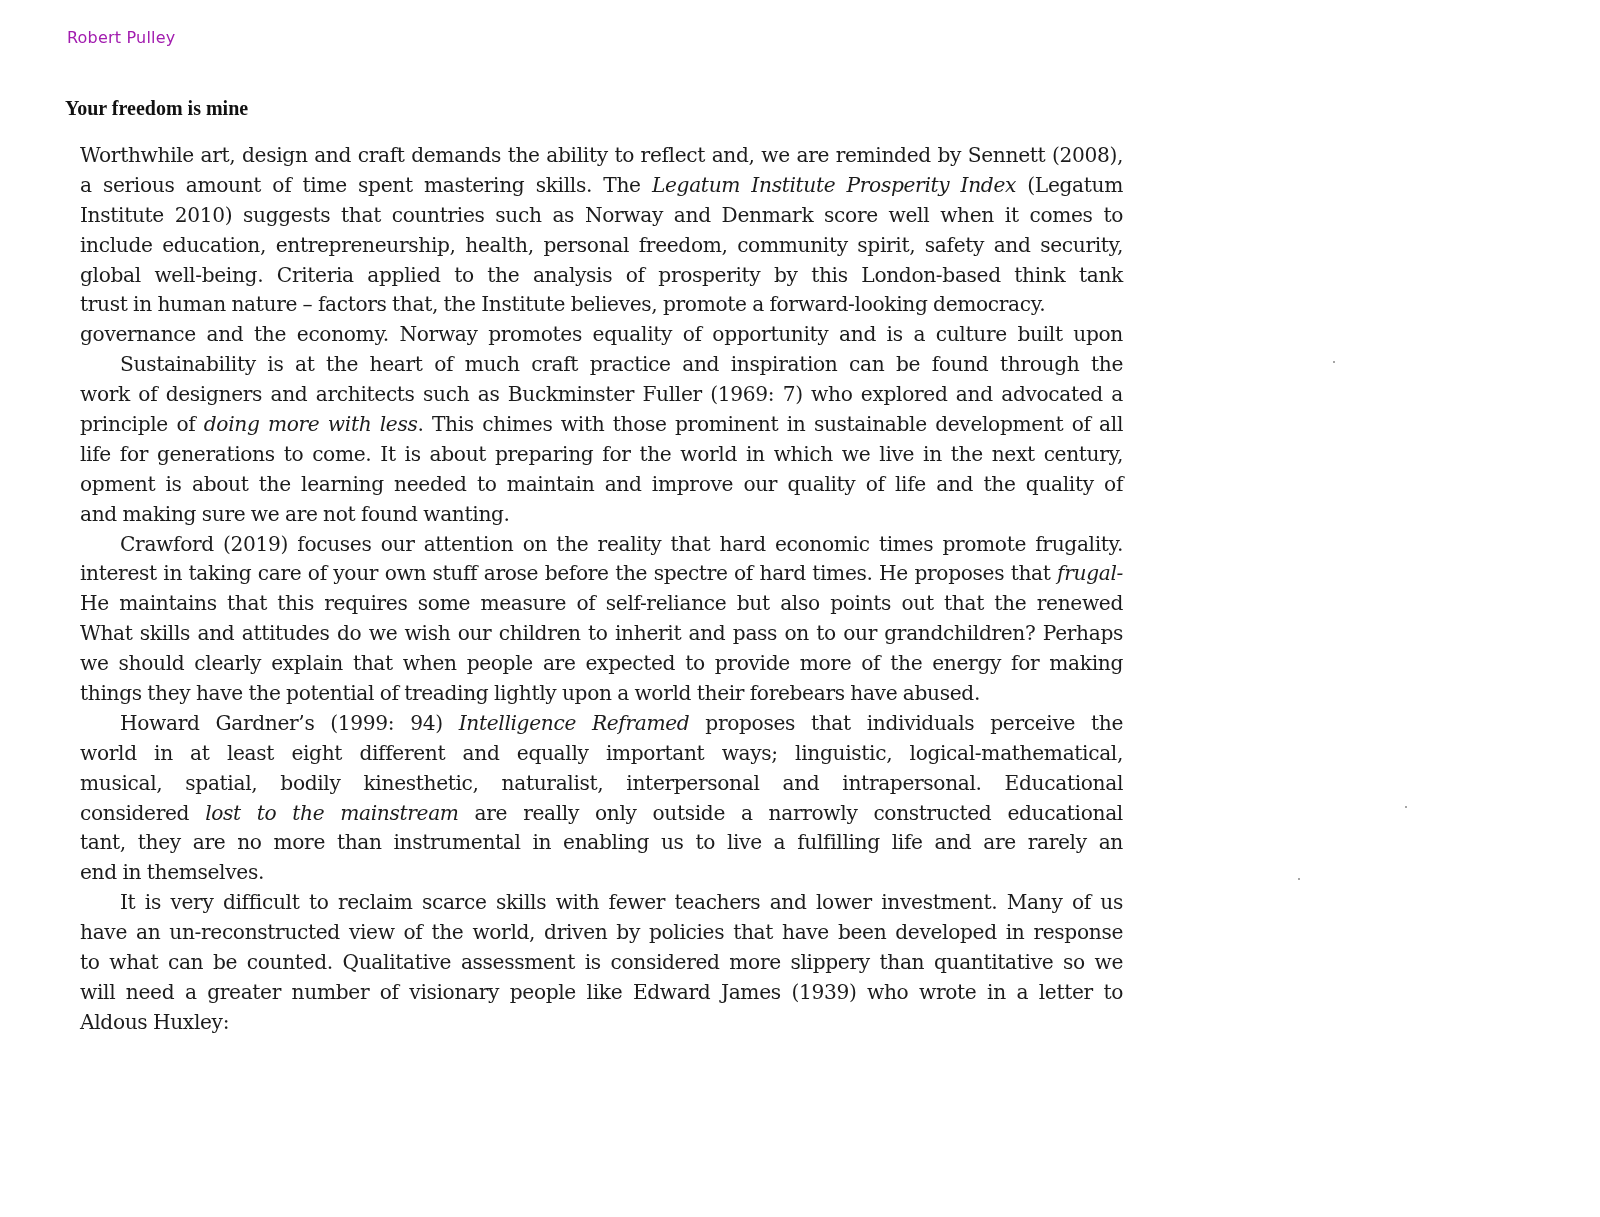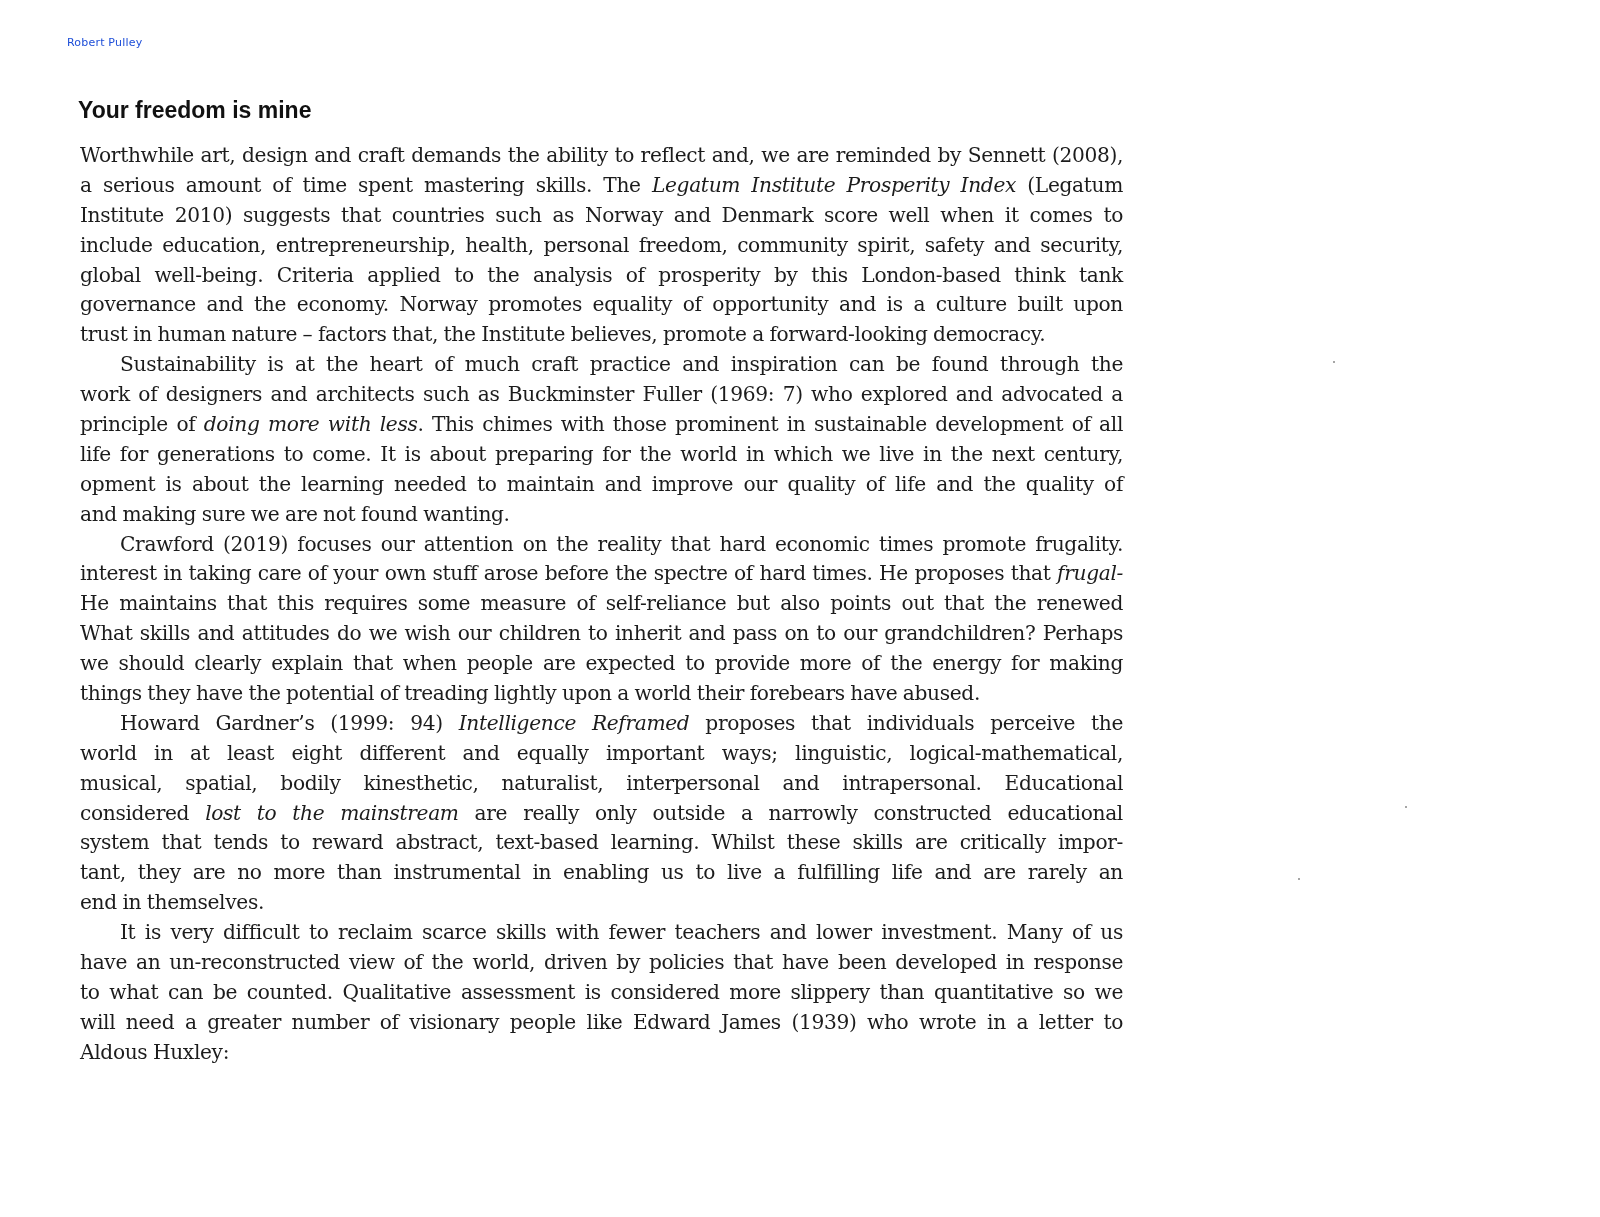--- a/index.html
+++ b/index.html
@@ -10,34 +10,34 @@
     body {
       width: 1600px;
       height: 1217px;
       position: relative;
       overflow: hidden;
       color: #1a1a1a;
     }
     .running-header {
       position: absolute;
       left: 67px;
-      top: 36px;
+      top: 28px;
       font-family: "DejaVu Sans", sans-serif;
-      font-size: 11px;
-      color: #1d4ed8;
+      font-size: 16px;
+      color: #a21caf;
       letter-spacing: 0.2px;
     }
     .heading {
       position: absolute;
-      left: 78px;
+      left: 65px;
       top: 97px;
       margin: 0;
-      font-family: Liberation Sans, sans-serif;
+      font-family: Liberation Serif, serif;
       font-weight: bold;
-      font-size: 23px;
+      font-size: 20px;
       color: #111;
     }
     .body-text {
       position: absolute;
       left: 80px;
       top: 141px;
       width: 1043px;
       font-family: "DejaVu Serif", serif;
       font-size: 20.2px;
       color: #1c1c1c;
@@ -75,22 +75,22 @@
 
 <h2 class="heading">Your freedom is mine</h2>
 
 <div class="body-text" id="body-text">
     <div>
       <div class="line"><span>Worthwhile art, design and craft demands the ability to reflect and, we are reminded by Sennett (2008),</span></div>
       <div class="line"><span>a serious amount of time spent mastering skills. The </span><span class="it">Legatum Institute Prosperity Index</span><span> (Legatum</span></div>
       <div class="line"><span>Institute 2010) suggests that countries such as Norway and Denmark score well when it comes to</span></div>
       <div class="line"><span>include education, entrepreneurship, health, personal freedom, community spirit, safety and security,</span></div>
       <div class="line"><span>global well-being. Criteria applied to the analysis of prosperity by this London-based think tank</span></div>
+      <div class="line last"><span>trust in human nature – factors that, the Institute believes, promote a forward-looking democracy.</span></div>
       <div class="line"><span>governance and the economy. Norway promotes equality of opportunity and is a culture built upon</span></div>
-      <div class="line last"><span>trust in human nature – factors that, the Institute believes, promote a forward-looking democracy.</span></div>
     </div>
     <div>
       <div class="line indent"><span>Sustainability is at the heart of much craft practice and inspiration can be found through the</span></div>
       <div class="line"><span>work of designers and architects such as Buckminster Fuller (1969: 7) who explored and advocated a</span></div>
       <div class="line"><span>principle of </span><span class="it">doing more with less</span><span>. This chimes with those prominent in sustainable development of all</span></div>
       <div class="line"><span>life for generations to come. It is about preparing for the world in which we live in the next century,</span></div>
       <div class="line"><span>opment is about the learning needed to maintain and improve our quality of life and the quality of</span></div>
       <div class="line last"><span>and making sure we are not found wanting.</span></div>
     </div>
     <div>
@@ -99,21 +99,20 @@
       <div class="line"><span>He maintains that this requires some measure of self-reliance but also points out that the renewed</span></div>
       <div class="line"><span>What skills and attitudes do we wish our children to inherit and pass on to our grandchildren? Perhaps</span></div>
       <div class="line"><span>we should clearly explain that when people are expected to provide more of the energy for making</span></div>
       <div class="line last"><span>things they have the potential of treading lightly upon a world their forebears have abused.</span></div>
     </div>
     <div>
       <div class="line indent"><span>Howard Gardner’s (1999: 94) </span><span class="it">Intelligence Reframed</span><span> proposes that individuals perceive the</span></div>
       <div class="line"><span>world in at least eight different and equally important ways; linguistic, logical-mathematical,</span></div>
       <div class="line"><span>musical, spatial, bodily kinesthetic, naturalist, interpersonal and intrapersonal. Educational</span></div>
       <div class="line"><span>considered </span><span class="it">lost to the mainstream</span><span> are really only outside a narrowly constructed educational</span></div>
-      <div class="line"><span>system that tends to reward abstract, text-based learning. Whilst these skills are critically impor-</span></div>
       <div class="line"><span>tant, they are no more than instrumental in enabling us to live a fulfilling life and are rarely an</span></div>
       <div class="line last"><span>end in themselves.</span></div>
     </div>
     <div>
       <div class="line indent"><span>It is very difficult to reclaim scarce skills with fewer teachers and lower investment. Many of us</span></div>
       <div class="line"><span>have an un-reconstructed view of the world, driven by policies that have been developed in response</span></div>
       <div class="line"><span>to what can be counted. Qualitative assessment is considered more slippery than quantitative so we</span></div>
       <div class="line"><span>will need a greater number of visionary people like Edward James (1939) who wrote in a letter to</span></div>
       <div class="line last"><span>Aldous Huxley:</span></div>
     </div>

